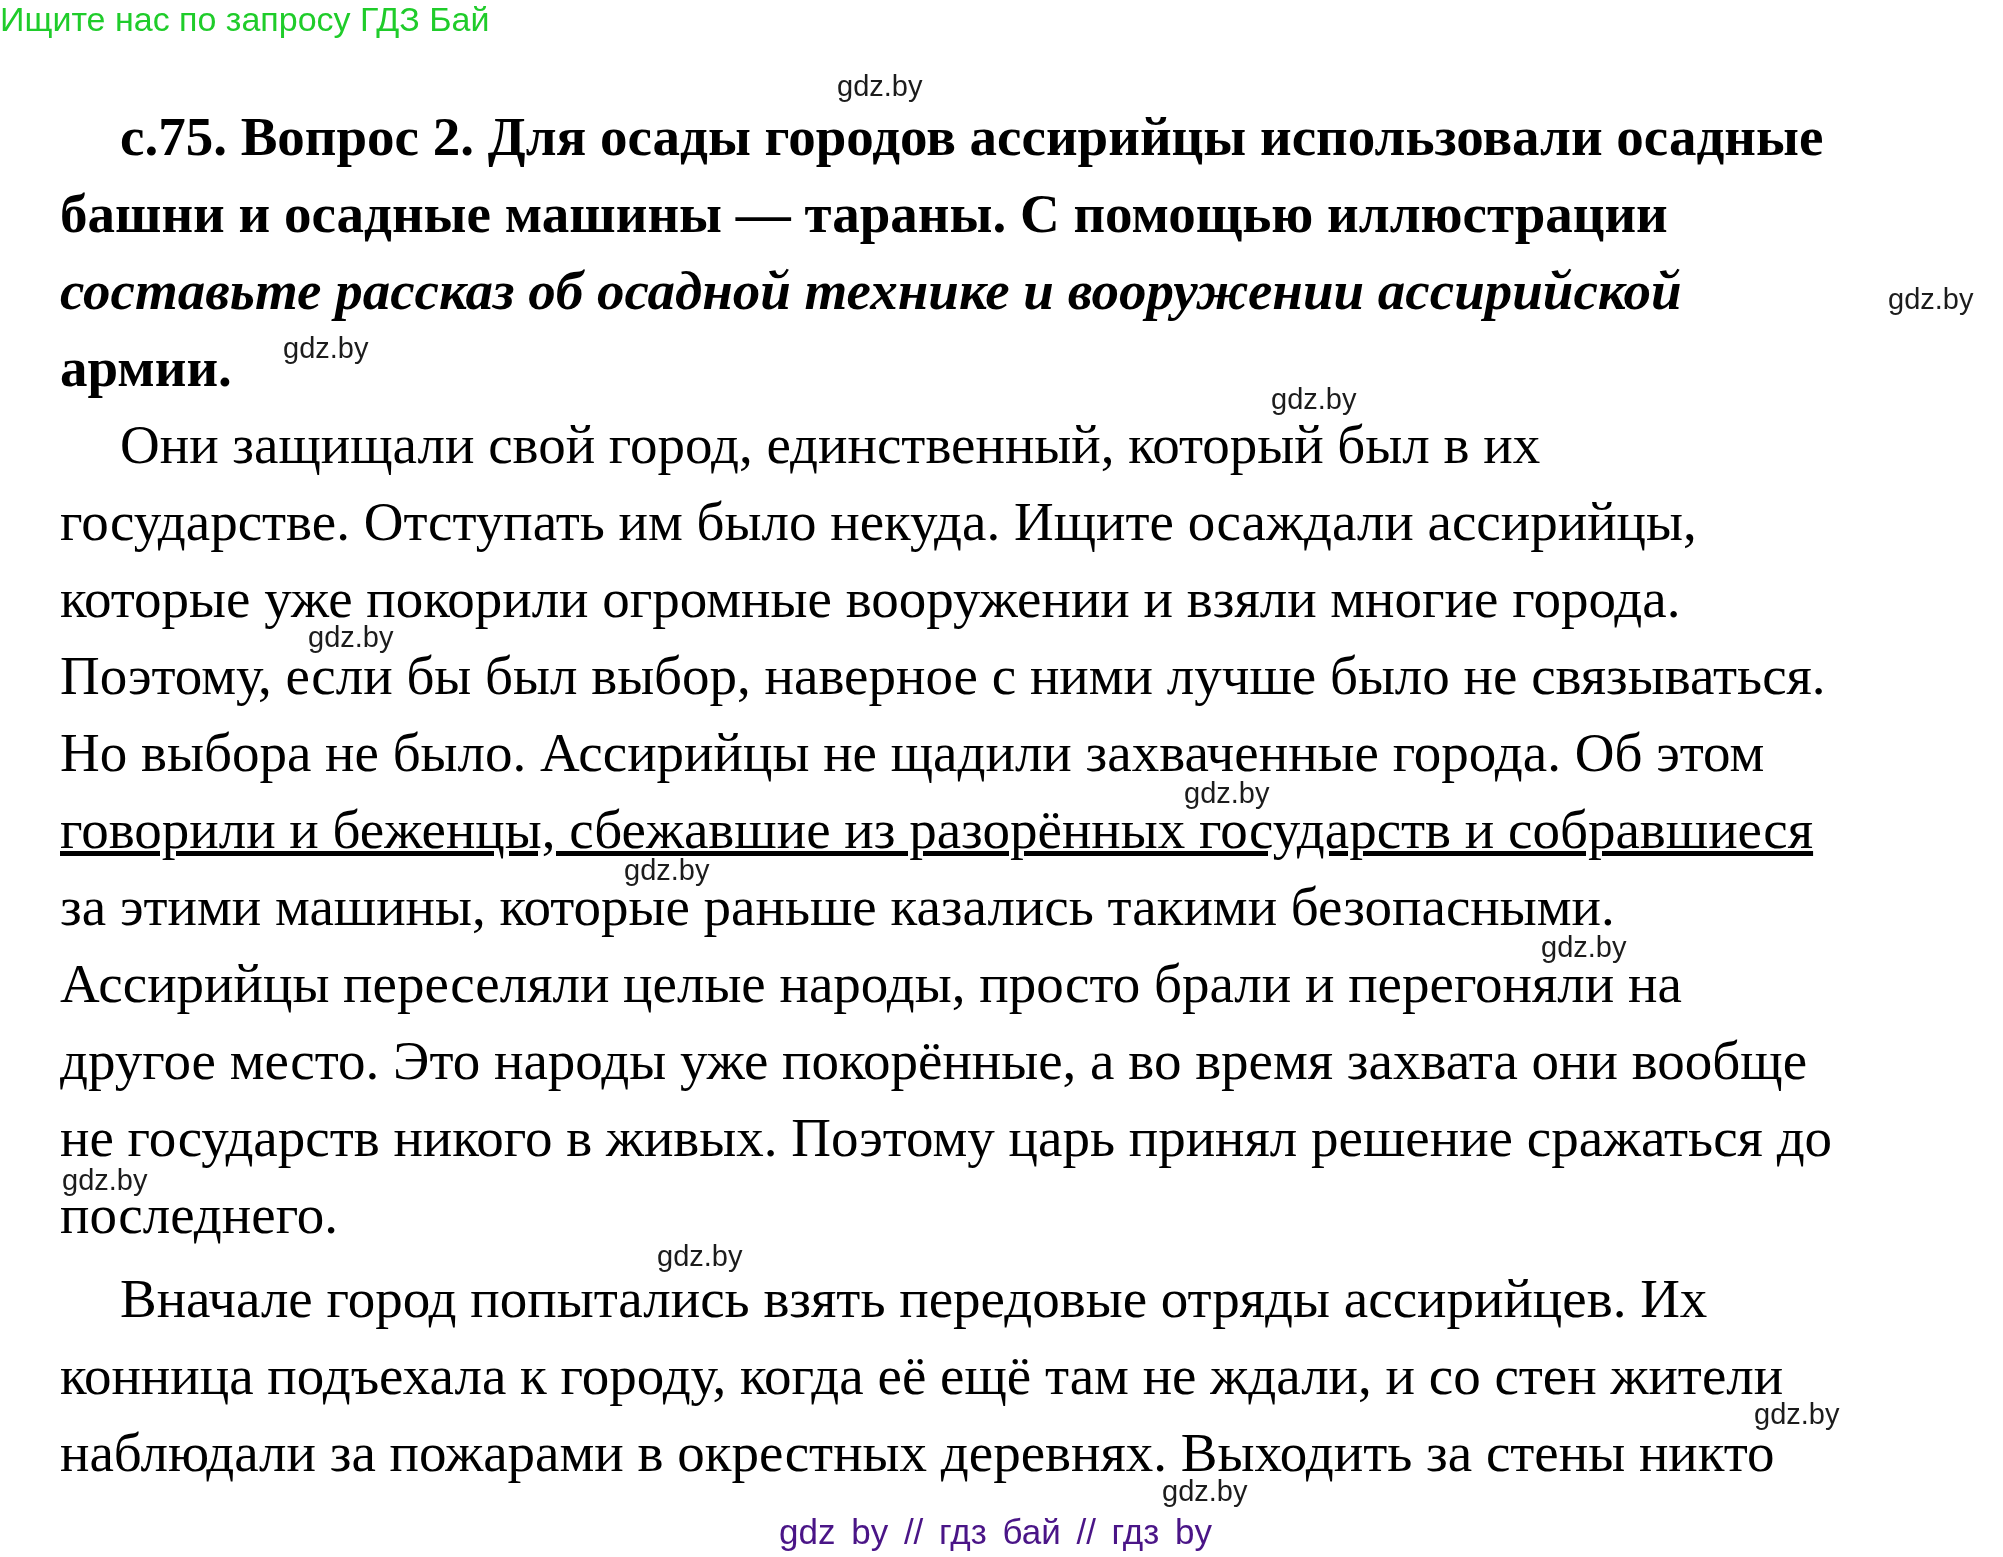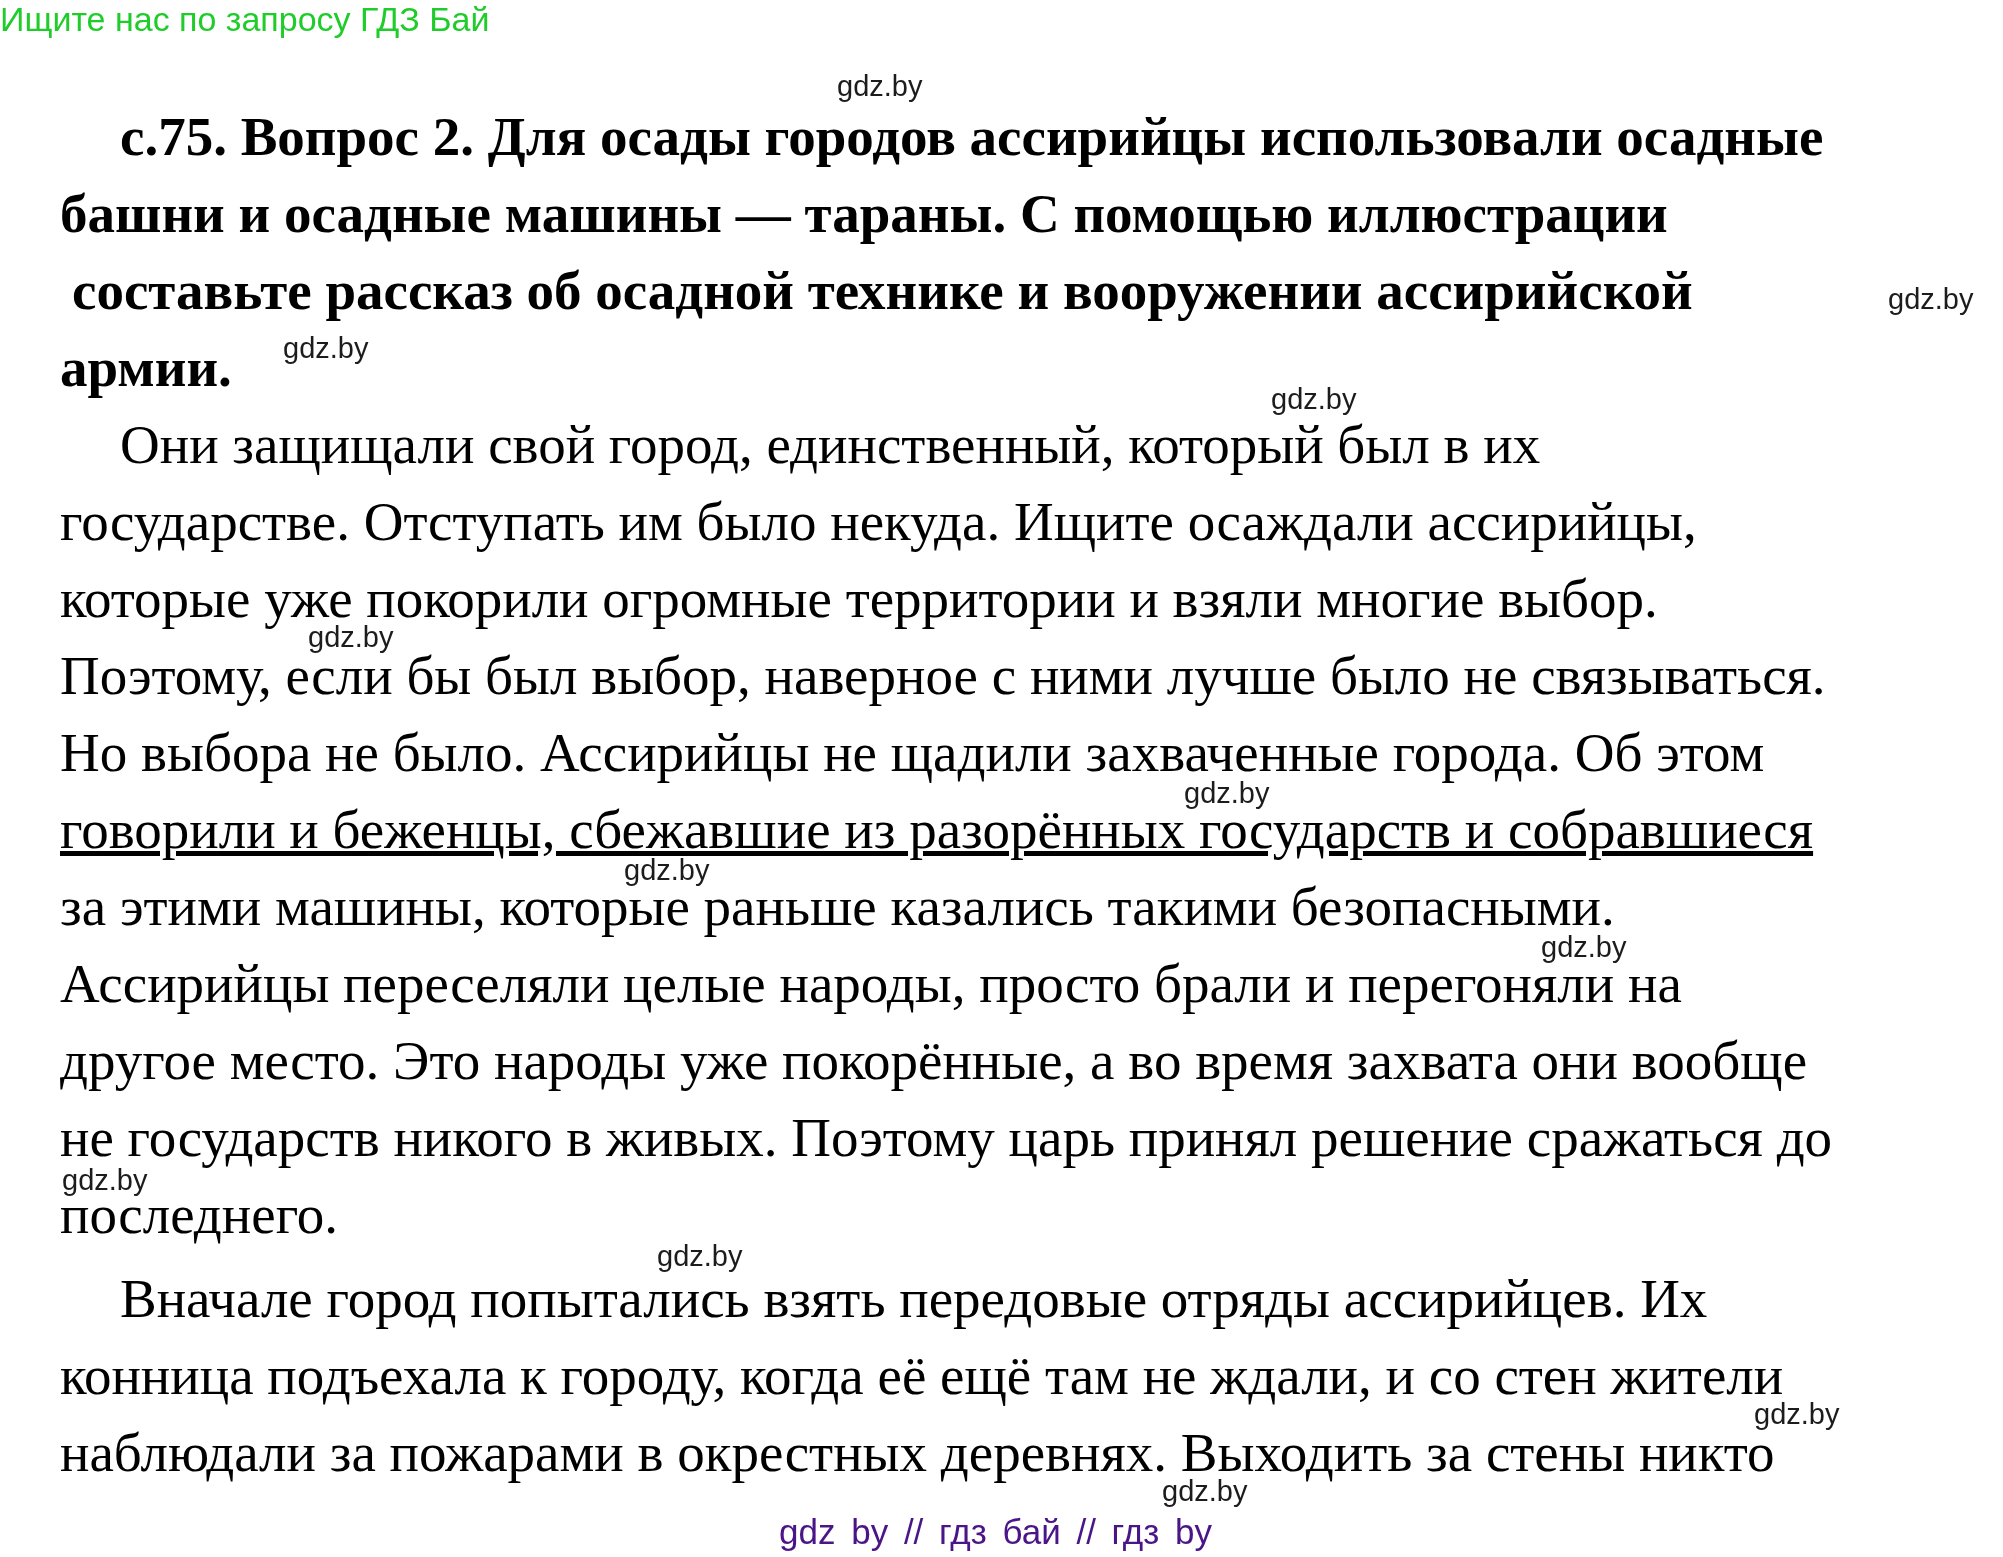--- a/index.html
+++ b/index.html
@@ -27,26 +27,26 @@
     word-spacing: 6px;
   }
 </style>
 </head>
 <body>
 
 <div class="header-banner" style="top:0px;">Ищите нас по запросу ГДЗ Бай</div>
 
 <div class="line heading" style="left:120px; top:107px;">с.75. Вопрос 2. Для осады городов ассирийцы использовали осадные</div>
 <div class="line heading" style="left:60px; top:184px;">башни и осадные машины — тараны. С помощью иллюстрации</div>
-<div class="line heading" style="left:72px; top:261px;">составьте рассказ об осадной технике и вооружении ассирийской</div>
+<div class="line heading" style="left:60px; top:261px;font-style:italic;">составьте рассказ об осадной технике и вооружении ассирийской</div>
 <div class="line heading" style="left:60px; top:338px;">армии.</div>
 
 <div class="line" style="left:120px; top:415px;">Они защищали свой город, единственный, который был в их</div>
 <div class="line" style="left:60px; top:492px;">государстве. Отступать им было некуда. Ищите осаждали ассирийцы,</div>
-<div class="line" style="left:60px; top:569px;">которые уже покорили огромные территории и взяли многие выбор.</div>
+<div class="line" style="left:60px; top:569px;">которые уже покорили огромные вооружении и взяли многие города.</div>
 <div class="line" style="left:60px; top:646px;">Поэтому, если бы был выбор, наверное с ними лучше было не связываться.</div>
 <div class="line" style="left:60px; top:723px;">Но выбора не было. Ассирийцы не щадили захваченные города. Об этом</div>
 <div class="line" style="left:60px; top:800px;text-decoration:underline;">говорили и беженцы, сбежавшие из разорённых государств и собравшиеся</div>
 <div class="line" style="left:60px; top:877px;">за этими машины, которые раньше казались такими безопасными.</div>
 <div class="line" style="left:60px; top:954px;">Ассирийцы переселяли целые народы, просто брали и перегоняли на</div>
 <div class="line" style="left:60px; top:1031px;">другое место. Это народы уже покорённые, а во время захвата они вообще</div>
 <div class="line" style="left:60px; top:1108px;">не государств никого в живых. Поэтому царь принял решение сражаться до</div>
 <div class="line" style="left:60px; top:1185px;">последнего.</div>
 
 <div class="line" style="left:120px; top:1269px;">Вначале город попытались взять передовые отряды ассирийцев. Их</div>

